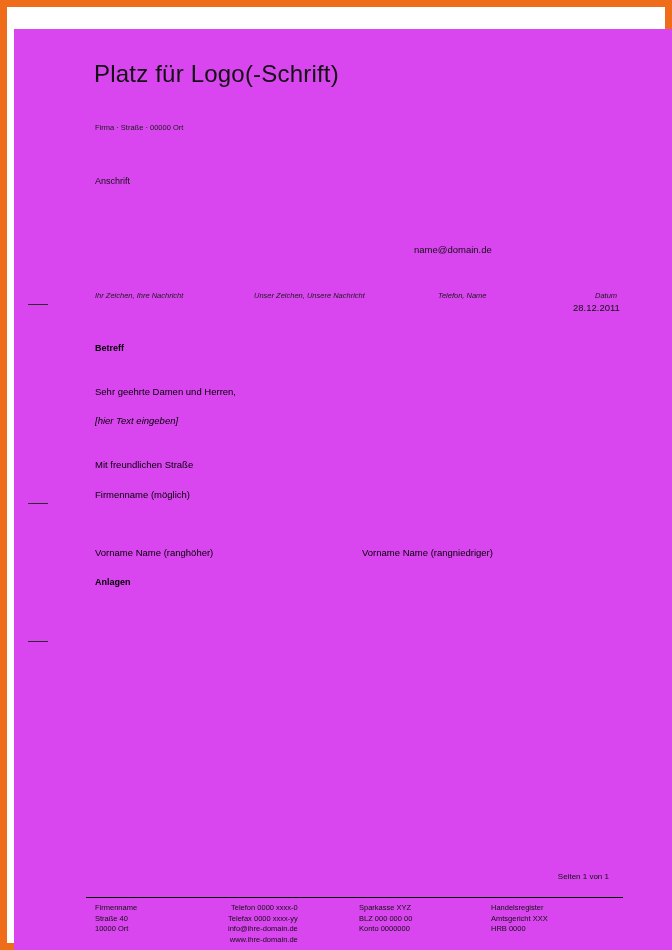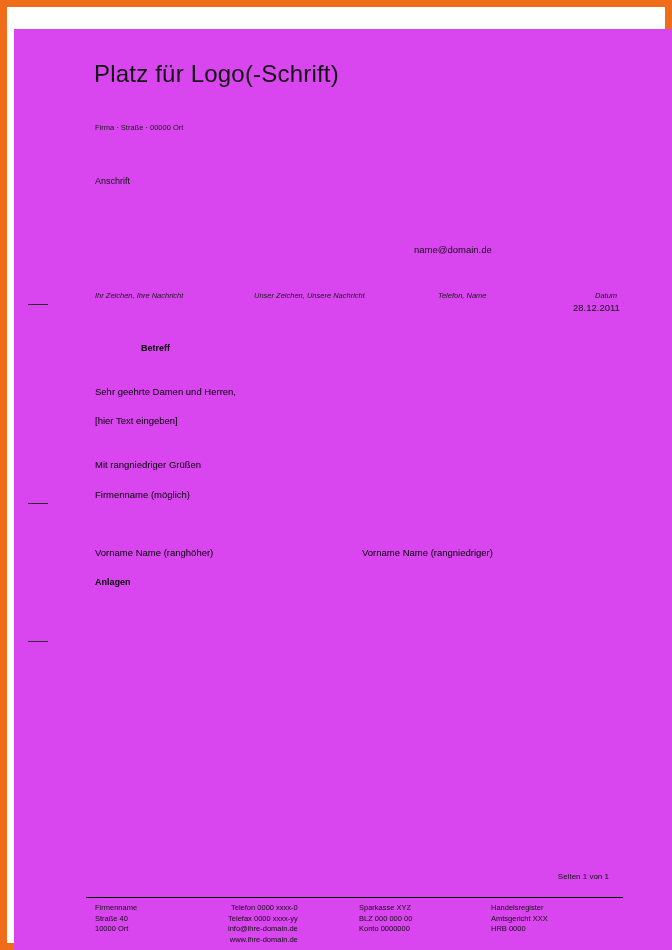--- a/index.html
+++ b/index.html
@@ -114,34 +114,34 @@
     white-space: nowrap;
   }
 
   .subject {
     position: absolute;
     left: 81px;
     top: 314px;
     font-size: 9px;
     font-weight: bold;
     color: #000000;
-    margin-left: 46px;
   }
 
   .salutation {
     position: absolute;
     left: 81px;
     top: 357px;
     font-size: 9.5px;
   }
   .body-placeholder {
     position: absolute;
     left: 81px;
     top: 386px;
     font-size: 9.5px;
+    font-style: italic;
   }
   .closing {
     position: absolute;
     left: 81px;
     top: 430px;
     font-size: 9.5px;
   }
   .company-name-opt {
     position: absolute;
     left: 81px;
@@ -237,21 +237,21 @@
       <div class="col col-2">Unser Zeichen, Unsere Nachricht</div>
       <div class="col col-3">Telefon, Name</div>
       <div class="col col-4">Datum</div>
     </div>
     <div class="date-value">28.12.2011</div>
 
     <div class="subject">Betreff</div>
 
     <div class="salutation">Sehr geehrte Damen und Herren,</div>
     <div class="body-placeholder">[hier Text eingeben]</div>
-    <div class="closing">Mit rangniedriger Grüßen</div>
+    <div class="closing">Mit freundlichen Straße</div>
     <div class="company-name-opt">Firmenname (möglich)</div>
 
     <div class="signer-left">Vorname Name (ranghöher)</div>
     <div class="signer-right">Vorname Name (rangniedriger)</div>
 
     <div class="attachments">Anlagen</div>
 
     <div class="page-number">Seiten 1 von 1</div>
 
     <div class="footer-rule"></div>

